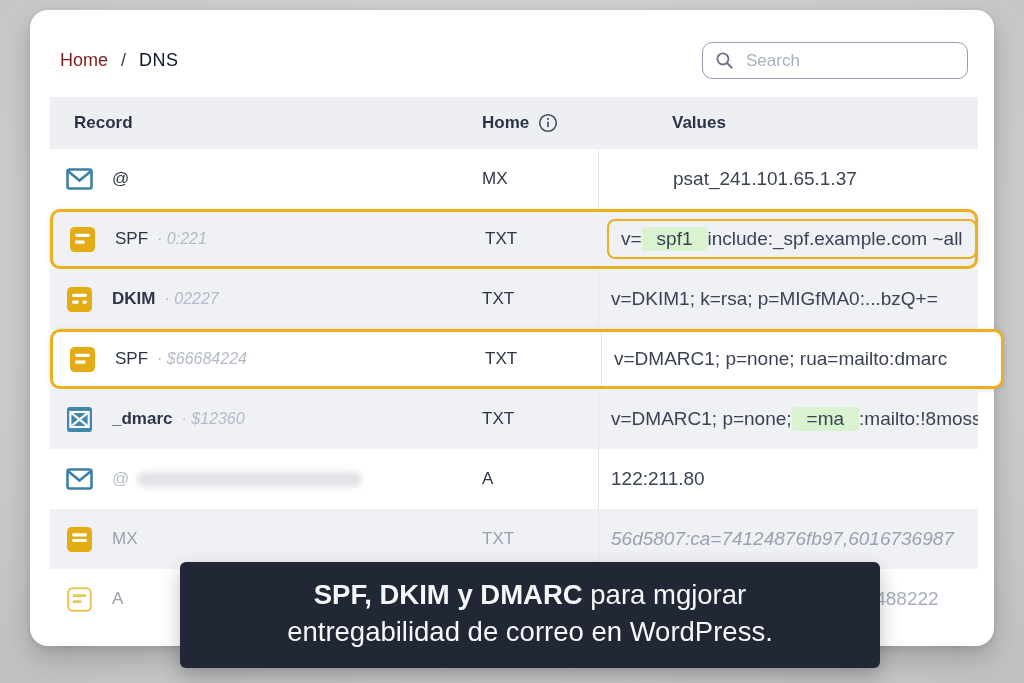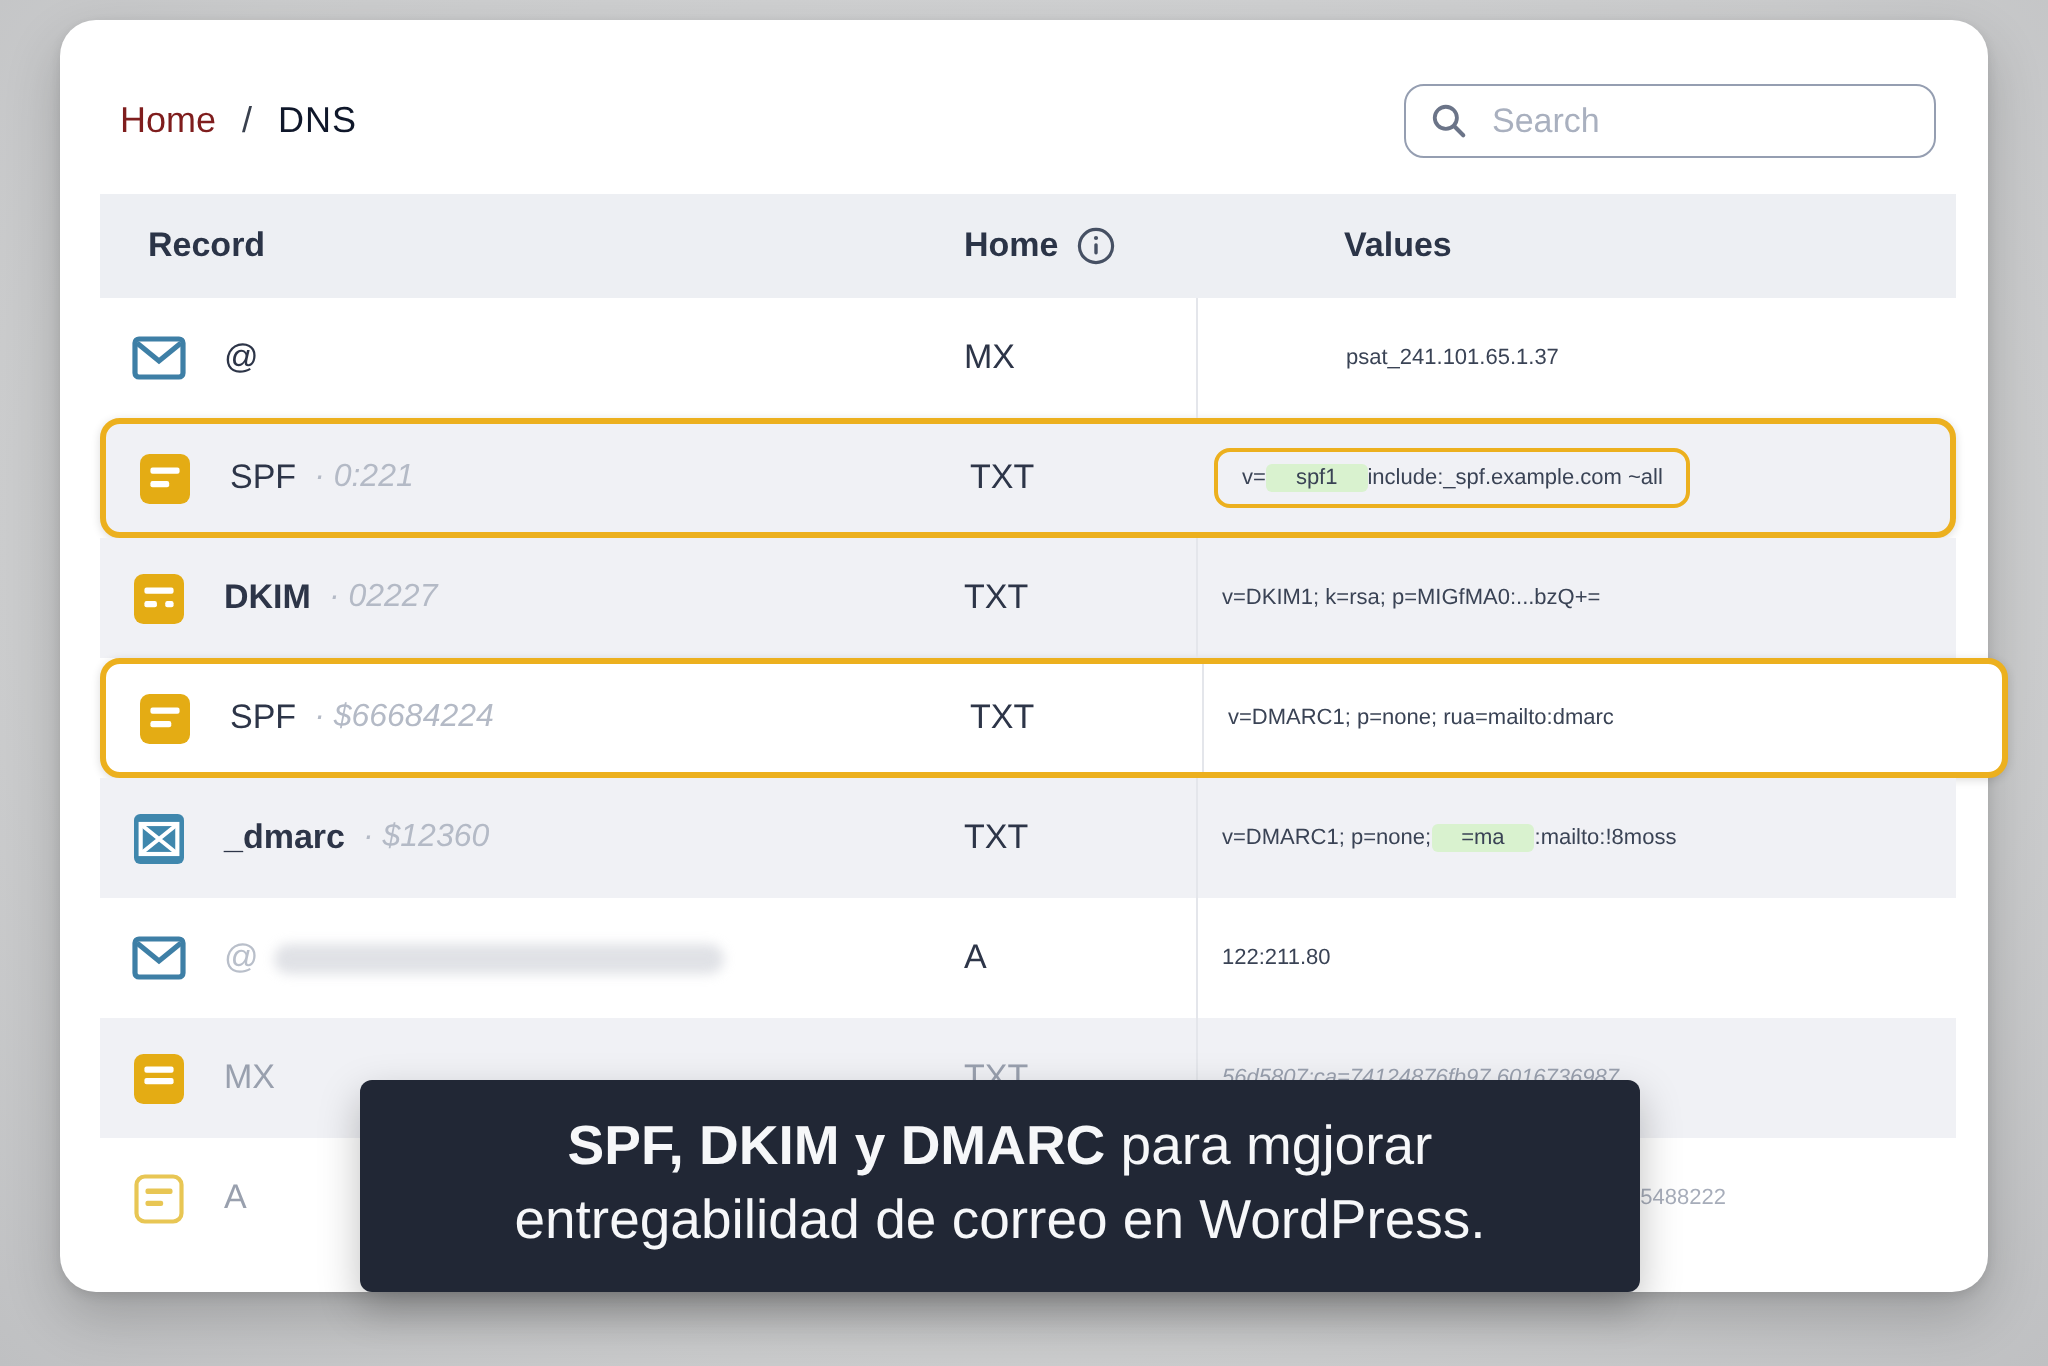--- a/index.html
+++ b/index.html
@@ -40,21 +40,21 @@
   .bg-w{background:#ffffff;}
   .bg-g{background:#f0f1f5;}
   .cell-rec{display:flex;align-items:center;gap:0;padding-left:14px;overflow:hidden;}
   .ricon{width:30px;height:26px;display:flex;align-items:center;justify-content:center;margin-right:18px;flex:0 0 auto;}
   .rname{color:#2d3548;}
   .bold-name .rname{font-weight:bold;}
   .rid{font-style:italic;color:#b4bac6;font-size:16px;margin-left:9px;}
   .cell-typ{display:flex;align-items:center;}
   .cell-val{
     display:flex;align-items:center;border-left:1px solid #e4e6eb;
-    padding-left:12px;white-space:nowrap;overflow:hidden;color:#3a4355;font-size:11px;
+    padding-left:12px;white-space:nowrap;overflow:hidden;color:#3a4355;font-size:19px;
   }
   .hl{background:#d9f2cf;border-radius:3px;padding:1px 15px;}
   .hl:empty{display:none;}
   
   .ylw-row{border:3px solid #ecb01e;border-radius:10px;box-shadow:0 1px 5px rgba(0,0,0,.14);}
   .row-spf1 .cell-val{border-left:none;}
   .valbox{
     display:flex;align-items:center;border:2.5px solid #ecb01e;border-radius:8px;
     padding:6px 12px;margin-left:-6px;background:transparent;white-space:nowrap;
   }
@@ -63,21 +63,21 @@
   .row-mx2 .cell-val{color:#9aa1af;font-style:italic;}
   .row-a2 .cell-val{color:#a7adba;padding-left:160px;}
   .row-at1 .cell-val{padding-left:74px;}
   .row-at2 .rname{color:#b9bfca;}
   .blurbar{
     width:225px;height:15px;border-radius:8px;background:#c7cad2;
     filter:blur(3px);opacity:.55;margin-left:8px;flex:0 0 auto;
   }
   
   .caption{
-    position:absolute;left:180px;top:540px;width:640px;box-sizing:border-box;
+    position:absolute;left:180px;top:562px;width:700px;box-sizing:border-box;
     background:#212735;border-radius:6px;color:#f6f7f9;text-align:center;
     padding:15px 18px 18px 18px;font-size:27.5px;line-height:1.33;
     box-shadow:0 8px 20px rgba(0,0,0,.25);
   }
   .caption b{font-weight:bold;}
 </style>
 </head>
 <body>
 
 <div class="stage">

